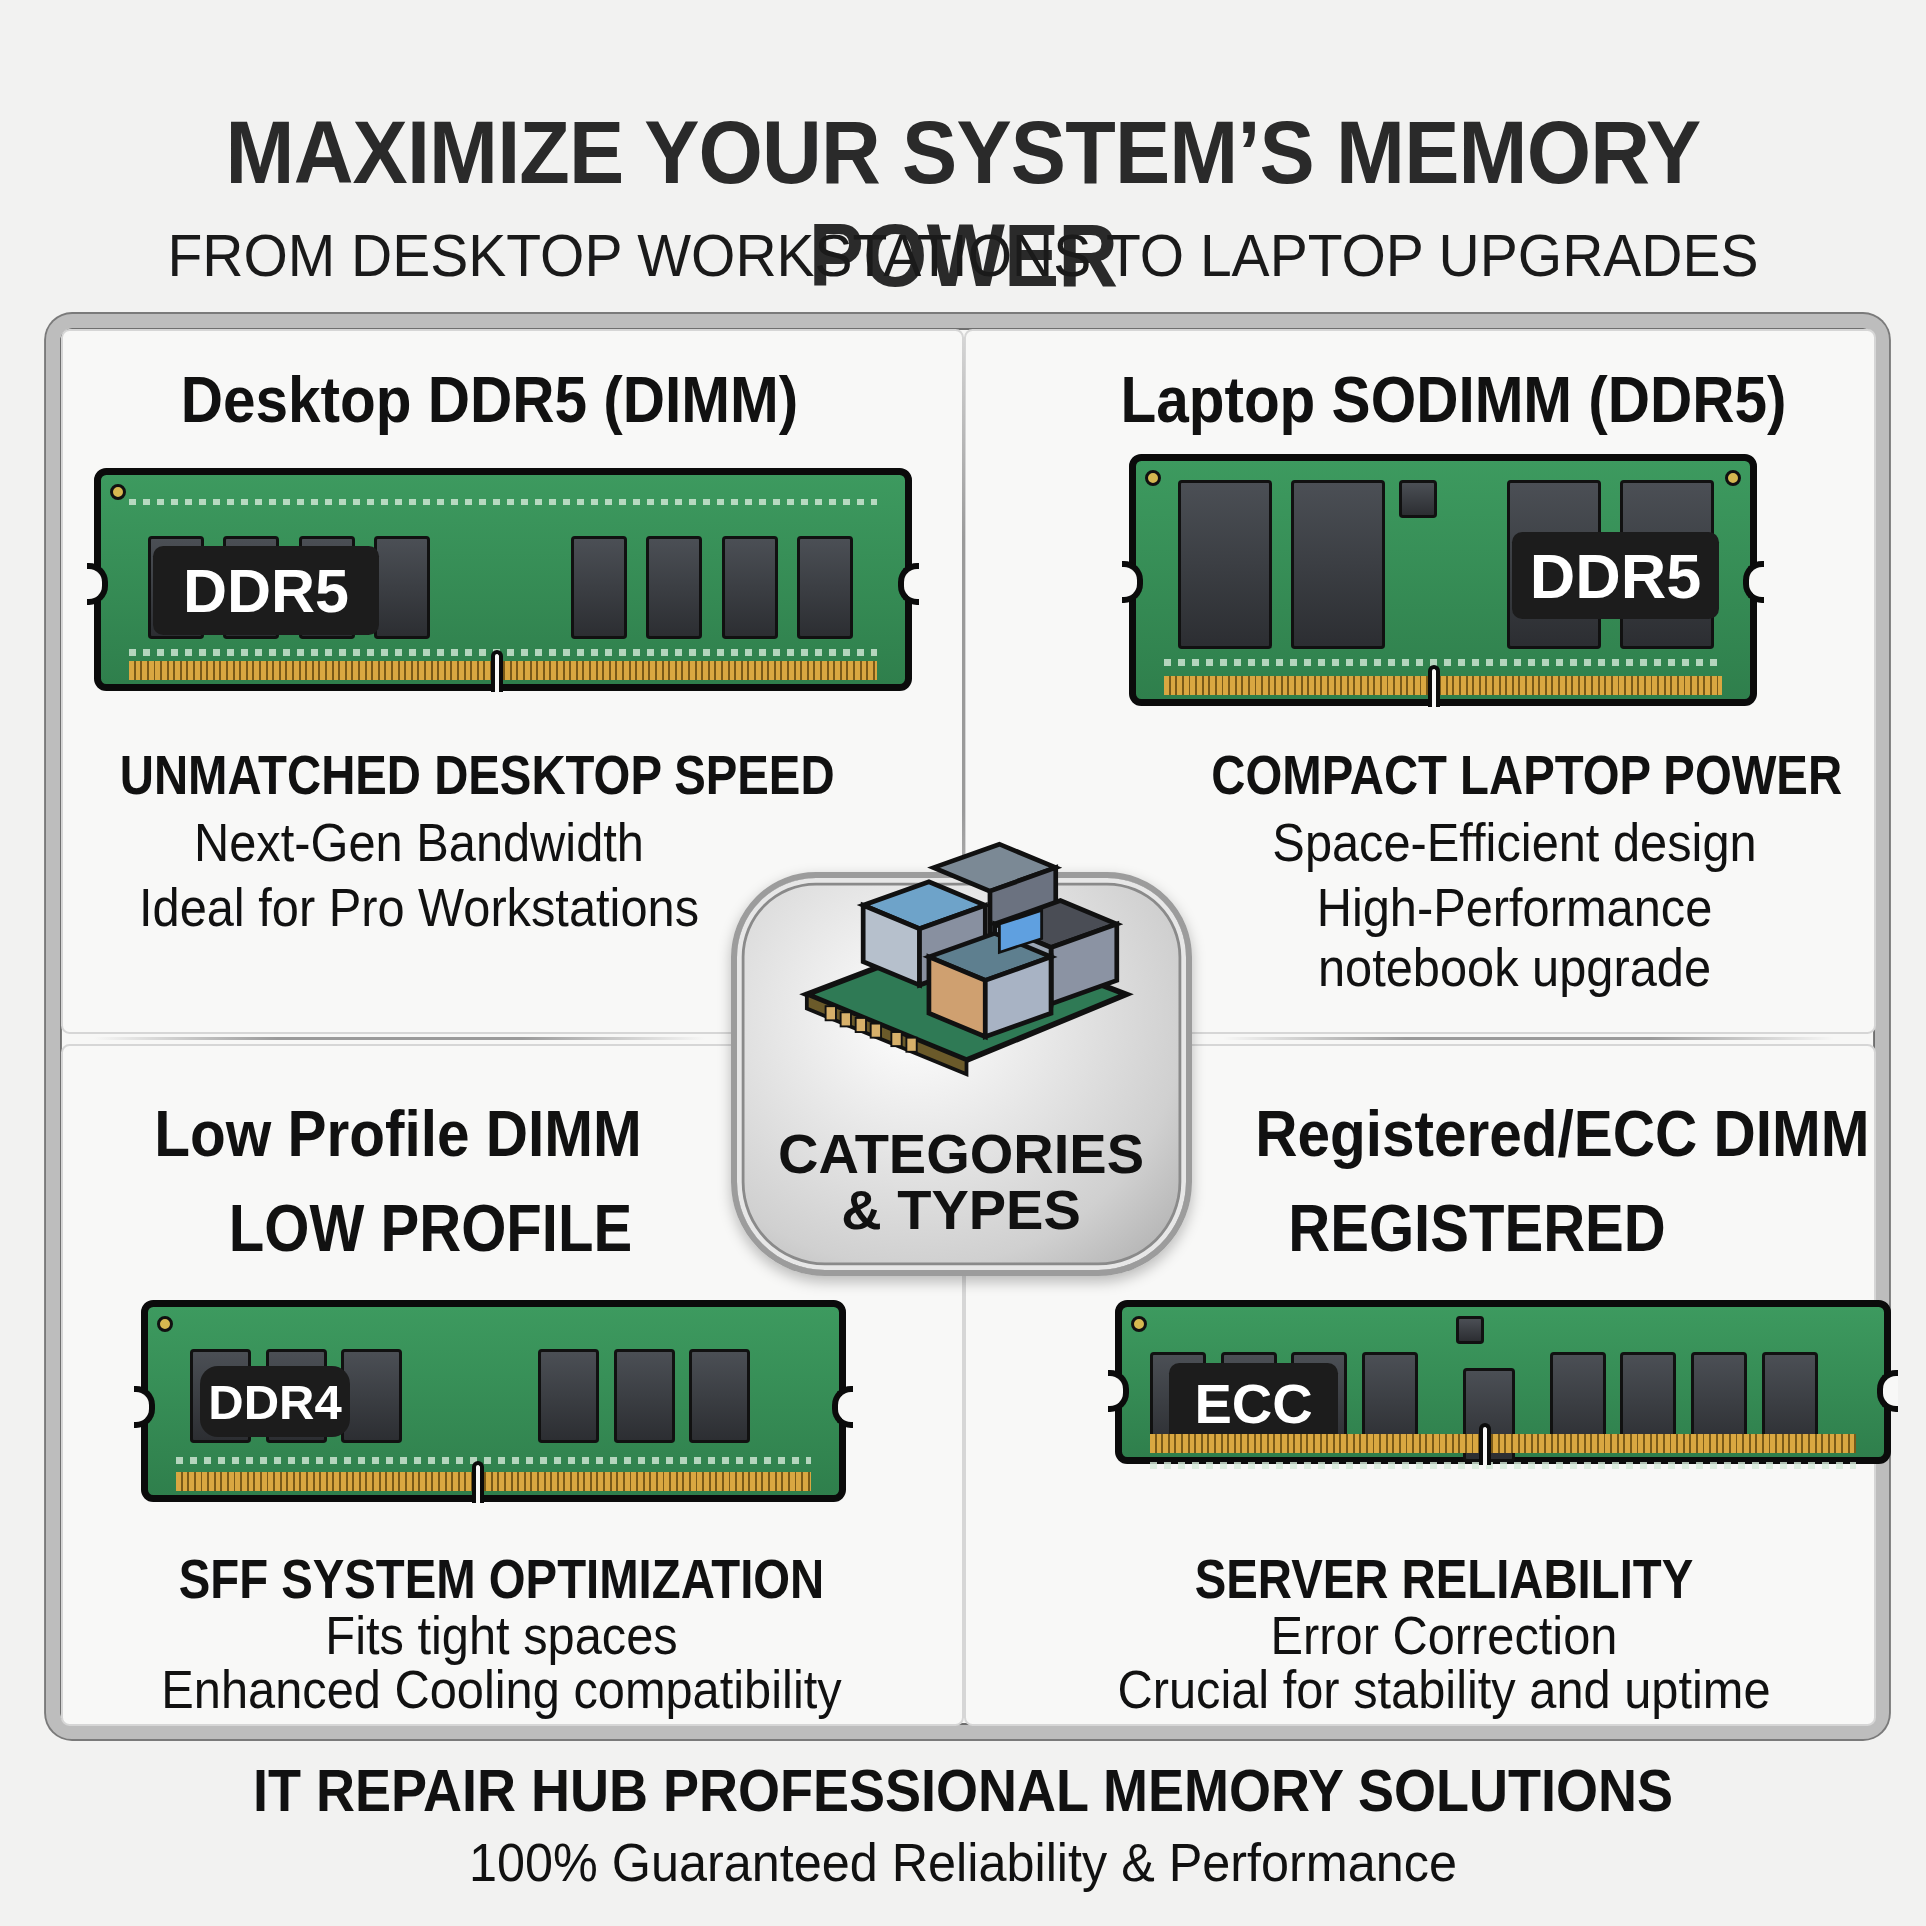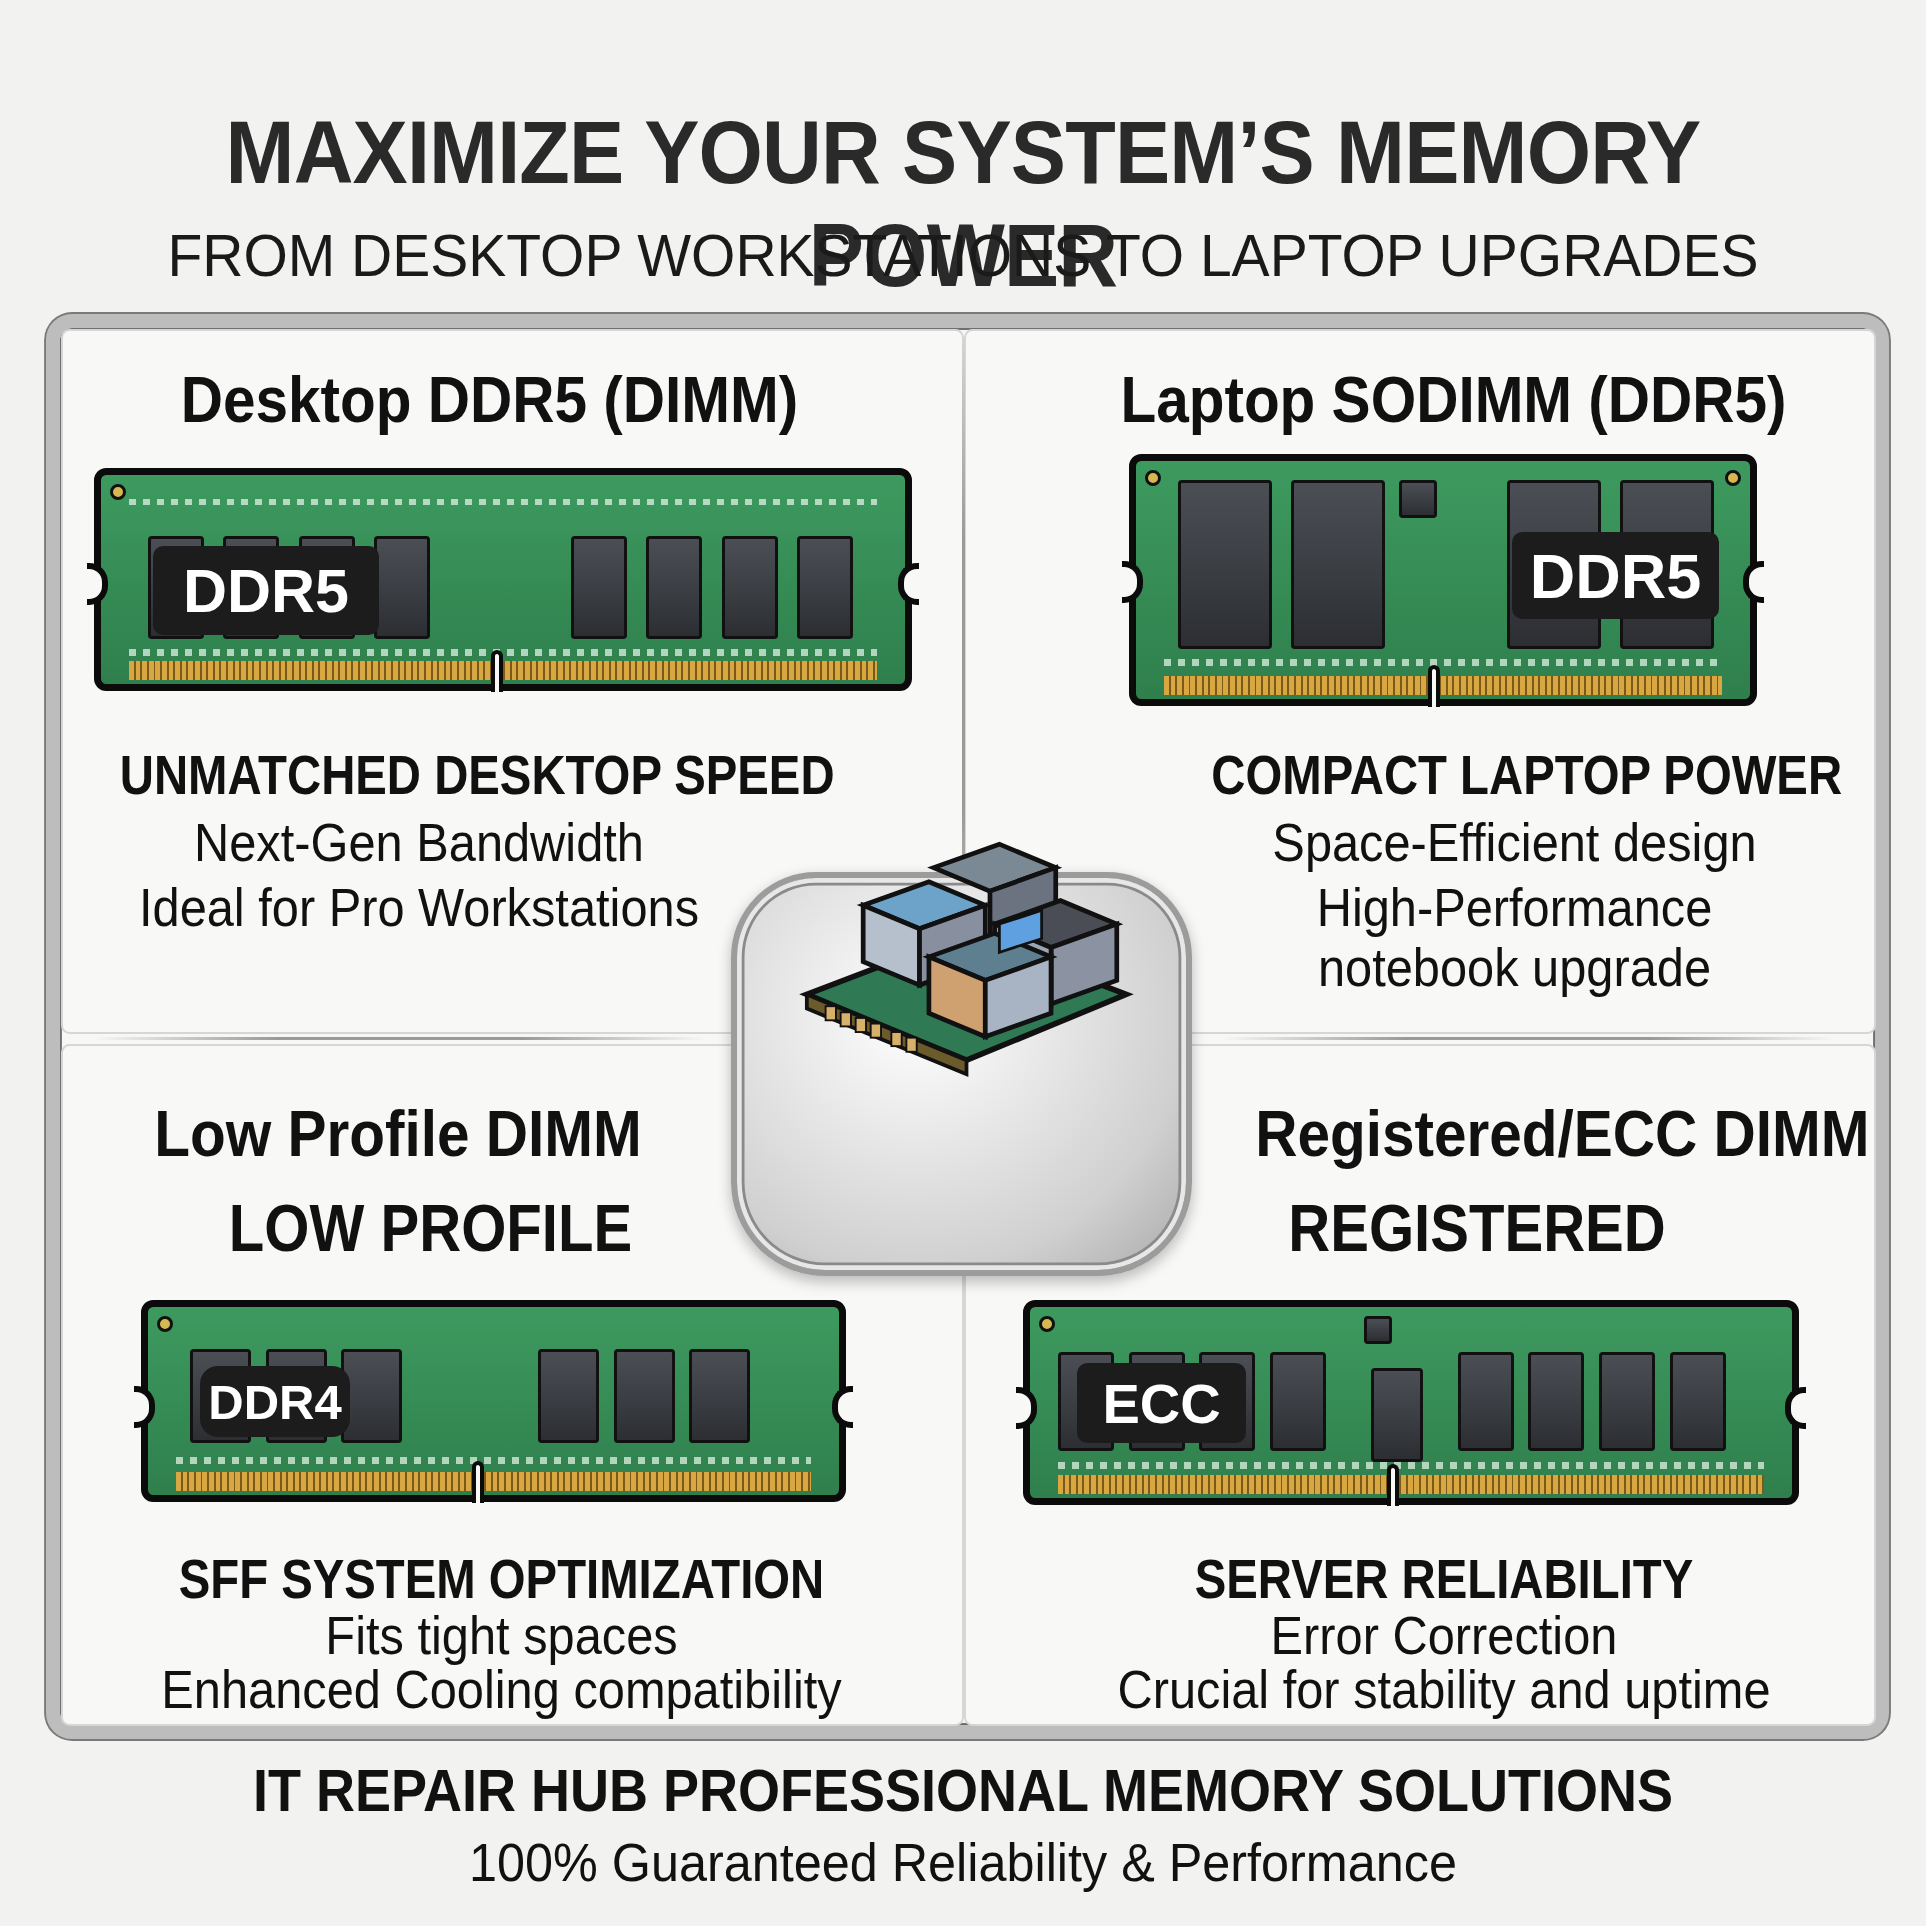--- a/index.html
+++ b/index.html
@@ -140,20 +140,24 @@
       <polygon points="410,160 550,110 550,220 410,270" fill="#6b7280"></polygon>
       <polygon points="420,230 560,180 680,230 540,280" fill="#4a4d55"></polygon>
       <polygon points="540,280 680,230 680,350 540,400" fill="#8b93a3"></polygon>
       <polygon points="420,230 540,280 540,400 420,350" fill="#9ba6b5"></polygon>
       <polygon points="280,300 420,250 540,300 400,350" fill="#5e7f8f"></polygon>
       <polygon points="280,300 400,350 400,470 280,420" fill="#cfa070"></polygon>
       <polygon points="400,350 540,300 540,420 400,470" fill="#a8b3c4"></polygon>
     </g>
     <rect x="430" y="370" width="90" height="60" fill="#5fa0e0" stroke="#111" stroke-width="6" transform="skewY(-18)"></rect>
   </svg>
+  <div class="cat">
+    <div>CATEGORIES</div>
+    <div>&amp; TYPES</div>
+  </div>
 </div>
 
 <div class="ptitle" style="left:71px;width:654px;top:1096px;">Low Profile DIMM</div>
 <div class="ptag" style="left:71px;width:719px;top:1190px;">LOW PROFILE</div>
 <div class="stick" style="left:141px;top:1300px;width:705px;height:202px;">
   <div class="hole" style="left:9.4px;top:9.4px;"></div>
   <div class="notch-l"></div>
   <div class="notch-r"></div>
   <div class="chip" style="left:42px;top:42px;width:61px;height:94px;"></div>
   <div class="chip" style="left:118px;top:42px;width:61px;height:94px;"></div>
@@ -165,21 +169,21 @@
   <div class="trace" style="left:28px;right:28px;top:150px;"></div>
   <div class="pins"></div>
   <div class="key" style="left:324px;"></div>
 </div>
 <div class="feat-h" style="left:71px;width:861px;top:1547px;">SFF SYSTEM OPTIMIZATION</div>
 <div class="feat-l" style="left:71px;width:861px;top:1604px;">Fits tight spaces</div>
 <div class="feat-l" style="left:71px;width:861px;top:1658px;">Enhanced Cooling compatibility</div>
 
 <div class="ptitle" style="left:1223px;width:644px;top:1096px;">Registered/ECC DIMM</div>
 <div class="ptag" style="left:1223px;width:508px;top:1190px;">REGISTERED</div>
-<div class="stick" style="left:1023px;top:1300px;width:776px;height:205px;">
+<div class="stick" style="left:1115px;top:1300px;width:776px;height:164px;">
   <div class="hole" style="left:9.4px;top:9.4px;"></div>
   <div class="notch-l"></div>
   <div class="notch-r"></div>
   <div class="chip" style="left:28px;top:45px;width:56px;height:99px;"></div>
   <div class="chip" style="left:99px;top:45px;width:56px;height:99px;"></div>
   <div class="chip" style="left:169px;top:45px;width:56px;height:99px;"></div>
   <div class="chip" style="left:240px;top:45px;width:56px;height:99px;"></div>
   <div class="chip" style="left:341px;top:61px;width:52px;height:94px;"></div>
   <div class="chip" style="left:334px;top:9.4px;width:28px;height:28px;"></div>
   <div class="chip" style="left:428px;top:45px;width:56px;height:99px;"></div>

